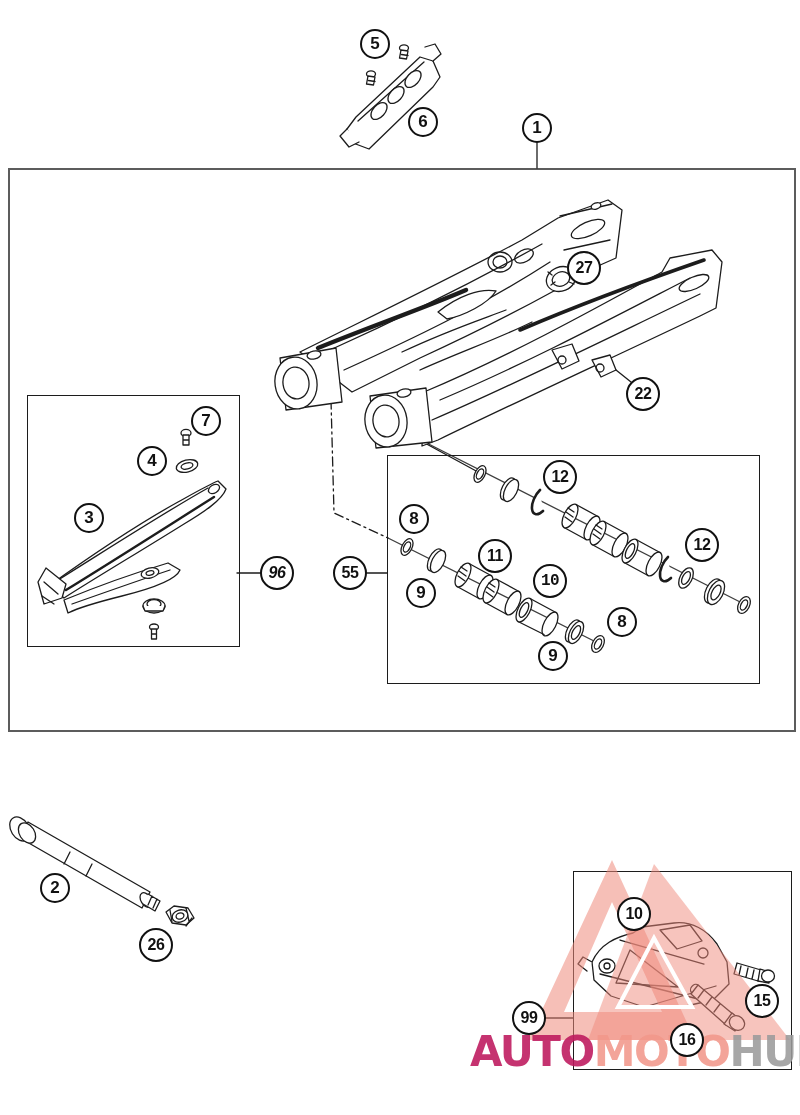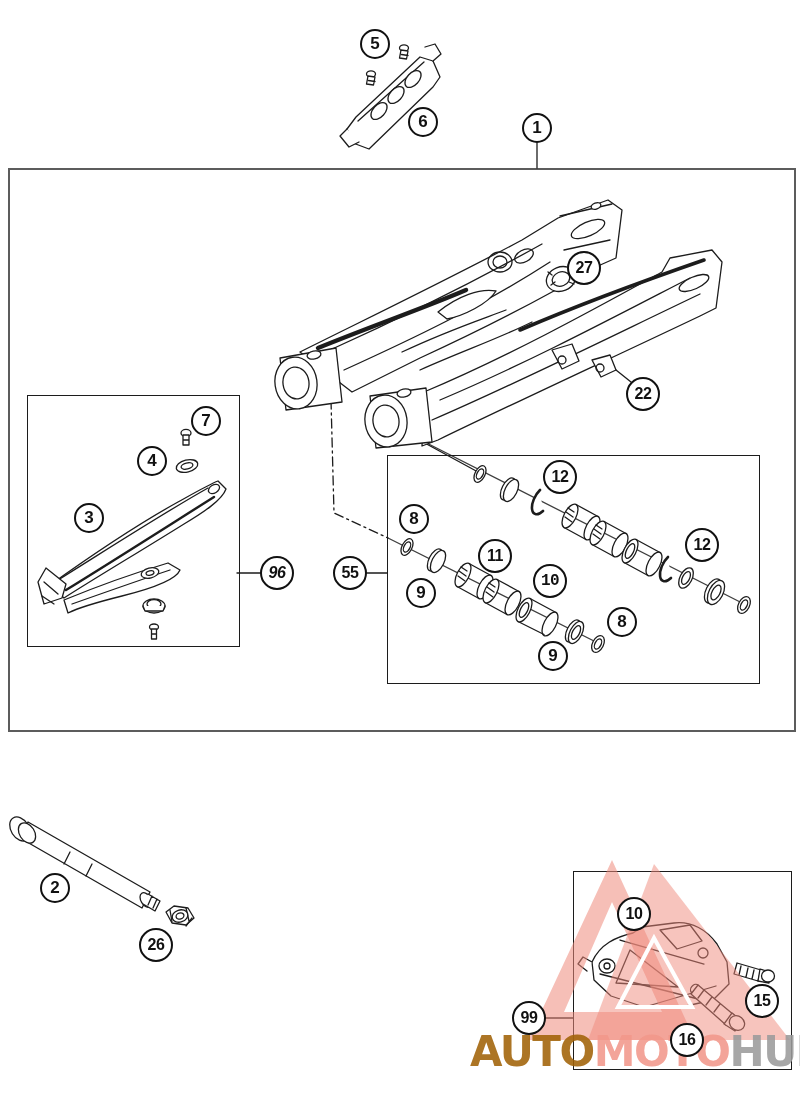--- a/index.html
+++ b/index.html
@@ -227,21 +227,21 @@
       <ellipse cx="737" cy="1023" rx="8" ry="7" transform="rotate(40 737 1023)"></ellipse>
     </g>
   </svg>
 
   <svg class="wm" style="left:500px;top:840px;" width="300" height="210" viewBox="0 0 300 210">
     <path fill="#ef8a7c" fill-opacity="0.55" fill-rule="evenodd" d="M112,20 L195,200 L28,200 Z M112,62 L162,172 L64,172 Z"></path>
     <path fill="#ef8a7c" fill-opacity="0.5" d="M154,24 L290,200 L88,200 Z"></path>
     <path fill="none" stroke="#fff" stroke-width="4" d="M154,98 L192,167 L118,167 Z"></path>
   </svg>
   <div class="wm-text">
-    <span style="color:#a16207">AUTO</span><span style="color:#f2988b">MOTO</span><span style="color:#9b9b9b">HUB</span>
+    <span style="color:#be185d">AUTO</span><span style="color:#f2988b">MOTO</span><span style="color:#9b9b9b">HUB</span>
   </div>
 
   <div class="callout c1" style="left:522px;top:113px;">
       <span>1</span>
     </div>
   <div class="callout c1" style="left:360px;top:29px;">
       <span>5</span>
     </div>
   <div class="callout c1" style="left:408px;top:107px;">
       <span>6</span>

